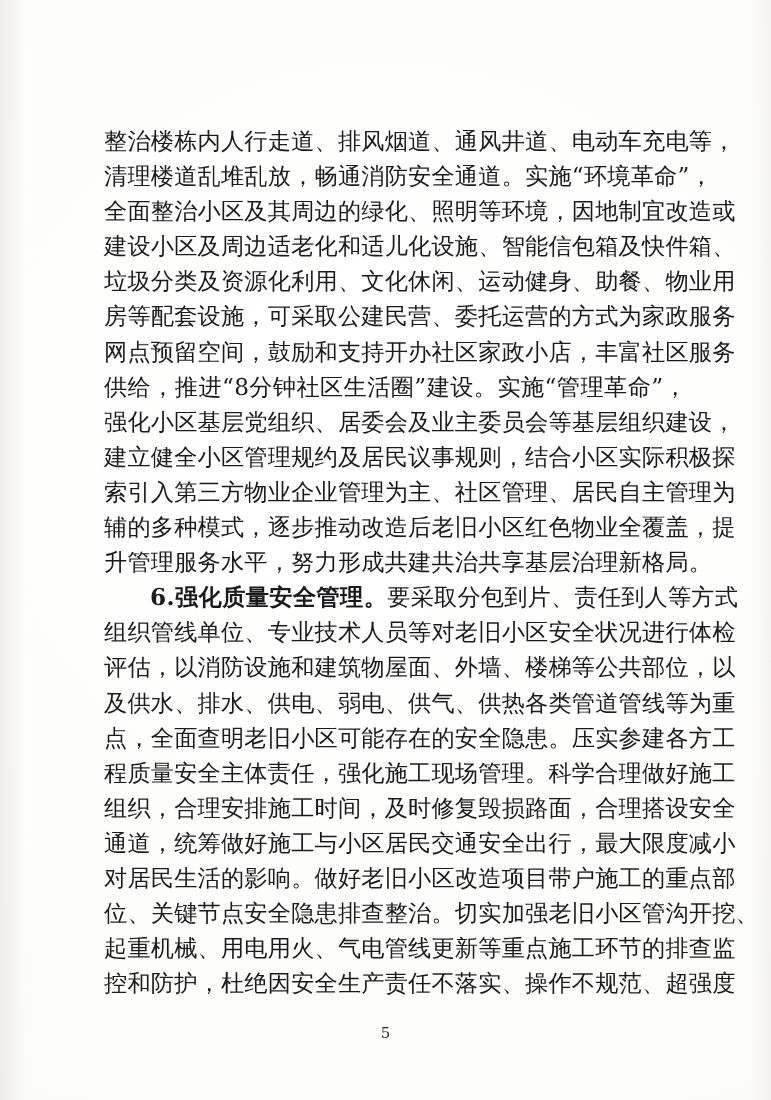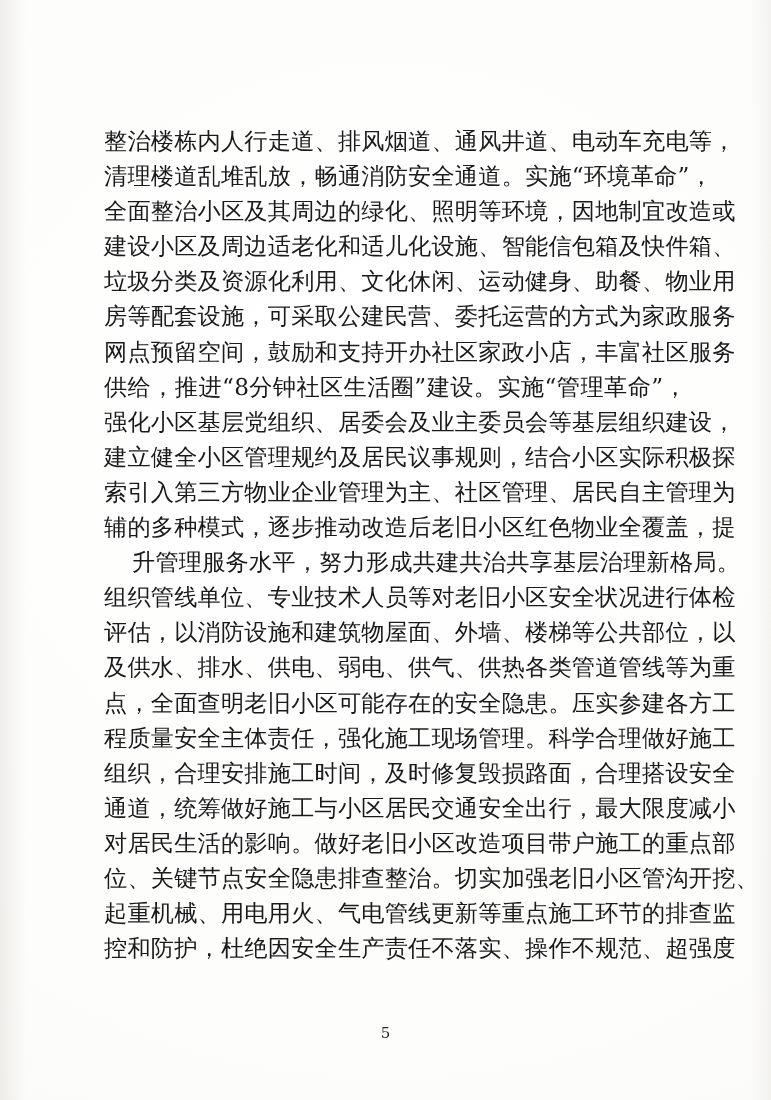--- a/index.html
+++ b/index.html
@@ -64,21 +64,20 @@
     justify-content: space-between;
     white-space: normal;
   }
   p.just > span.ch {
     display: inline-block;
   }
 
   p.last-line {
     display: block;
     white-space: nowrap;
-    margin-left: 28px;
   }
 
   .indent {
     display: inline-block;
     width: 46px;
   }
 
   .bold-head {
     font-weight: bold;
     letter-spacing: 0.4px;
@@ -458,20 +457,21 @@
           <span class="ch">全</span>
           <span class="ch">覆</span>
           <span class="ch">盖</span>
           <span class="ch">，</span>
           <span class="ch">提</span>
         </p>
       <p class="body-line last-line">升管理服务水平，努力形成共建共治共享基层治理新格局。</p>
     </div>
 
     <div>
+      <p class="body-line last-line"><span class="indent"></span><span class="bold-head">6.强化质量安全管理。</span><span>要采取分包到片、责任到人等方式</span></p>
       <p class="body-line just">
           <span class="ch">组</span>
           <span class="ch">织</span>
           <span class="ch">管</span>
           <span class="ch">线</span>
           <span class="ch">单</span>
           <span class="ch">位</span>
           <span class="ch">、</span>
           <span class="ch">专</span>
           <span class="ch">业</span>

